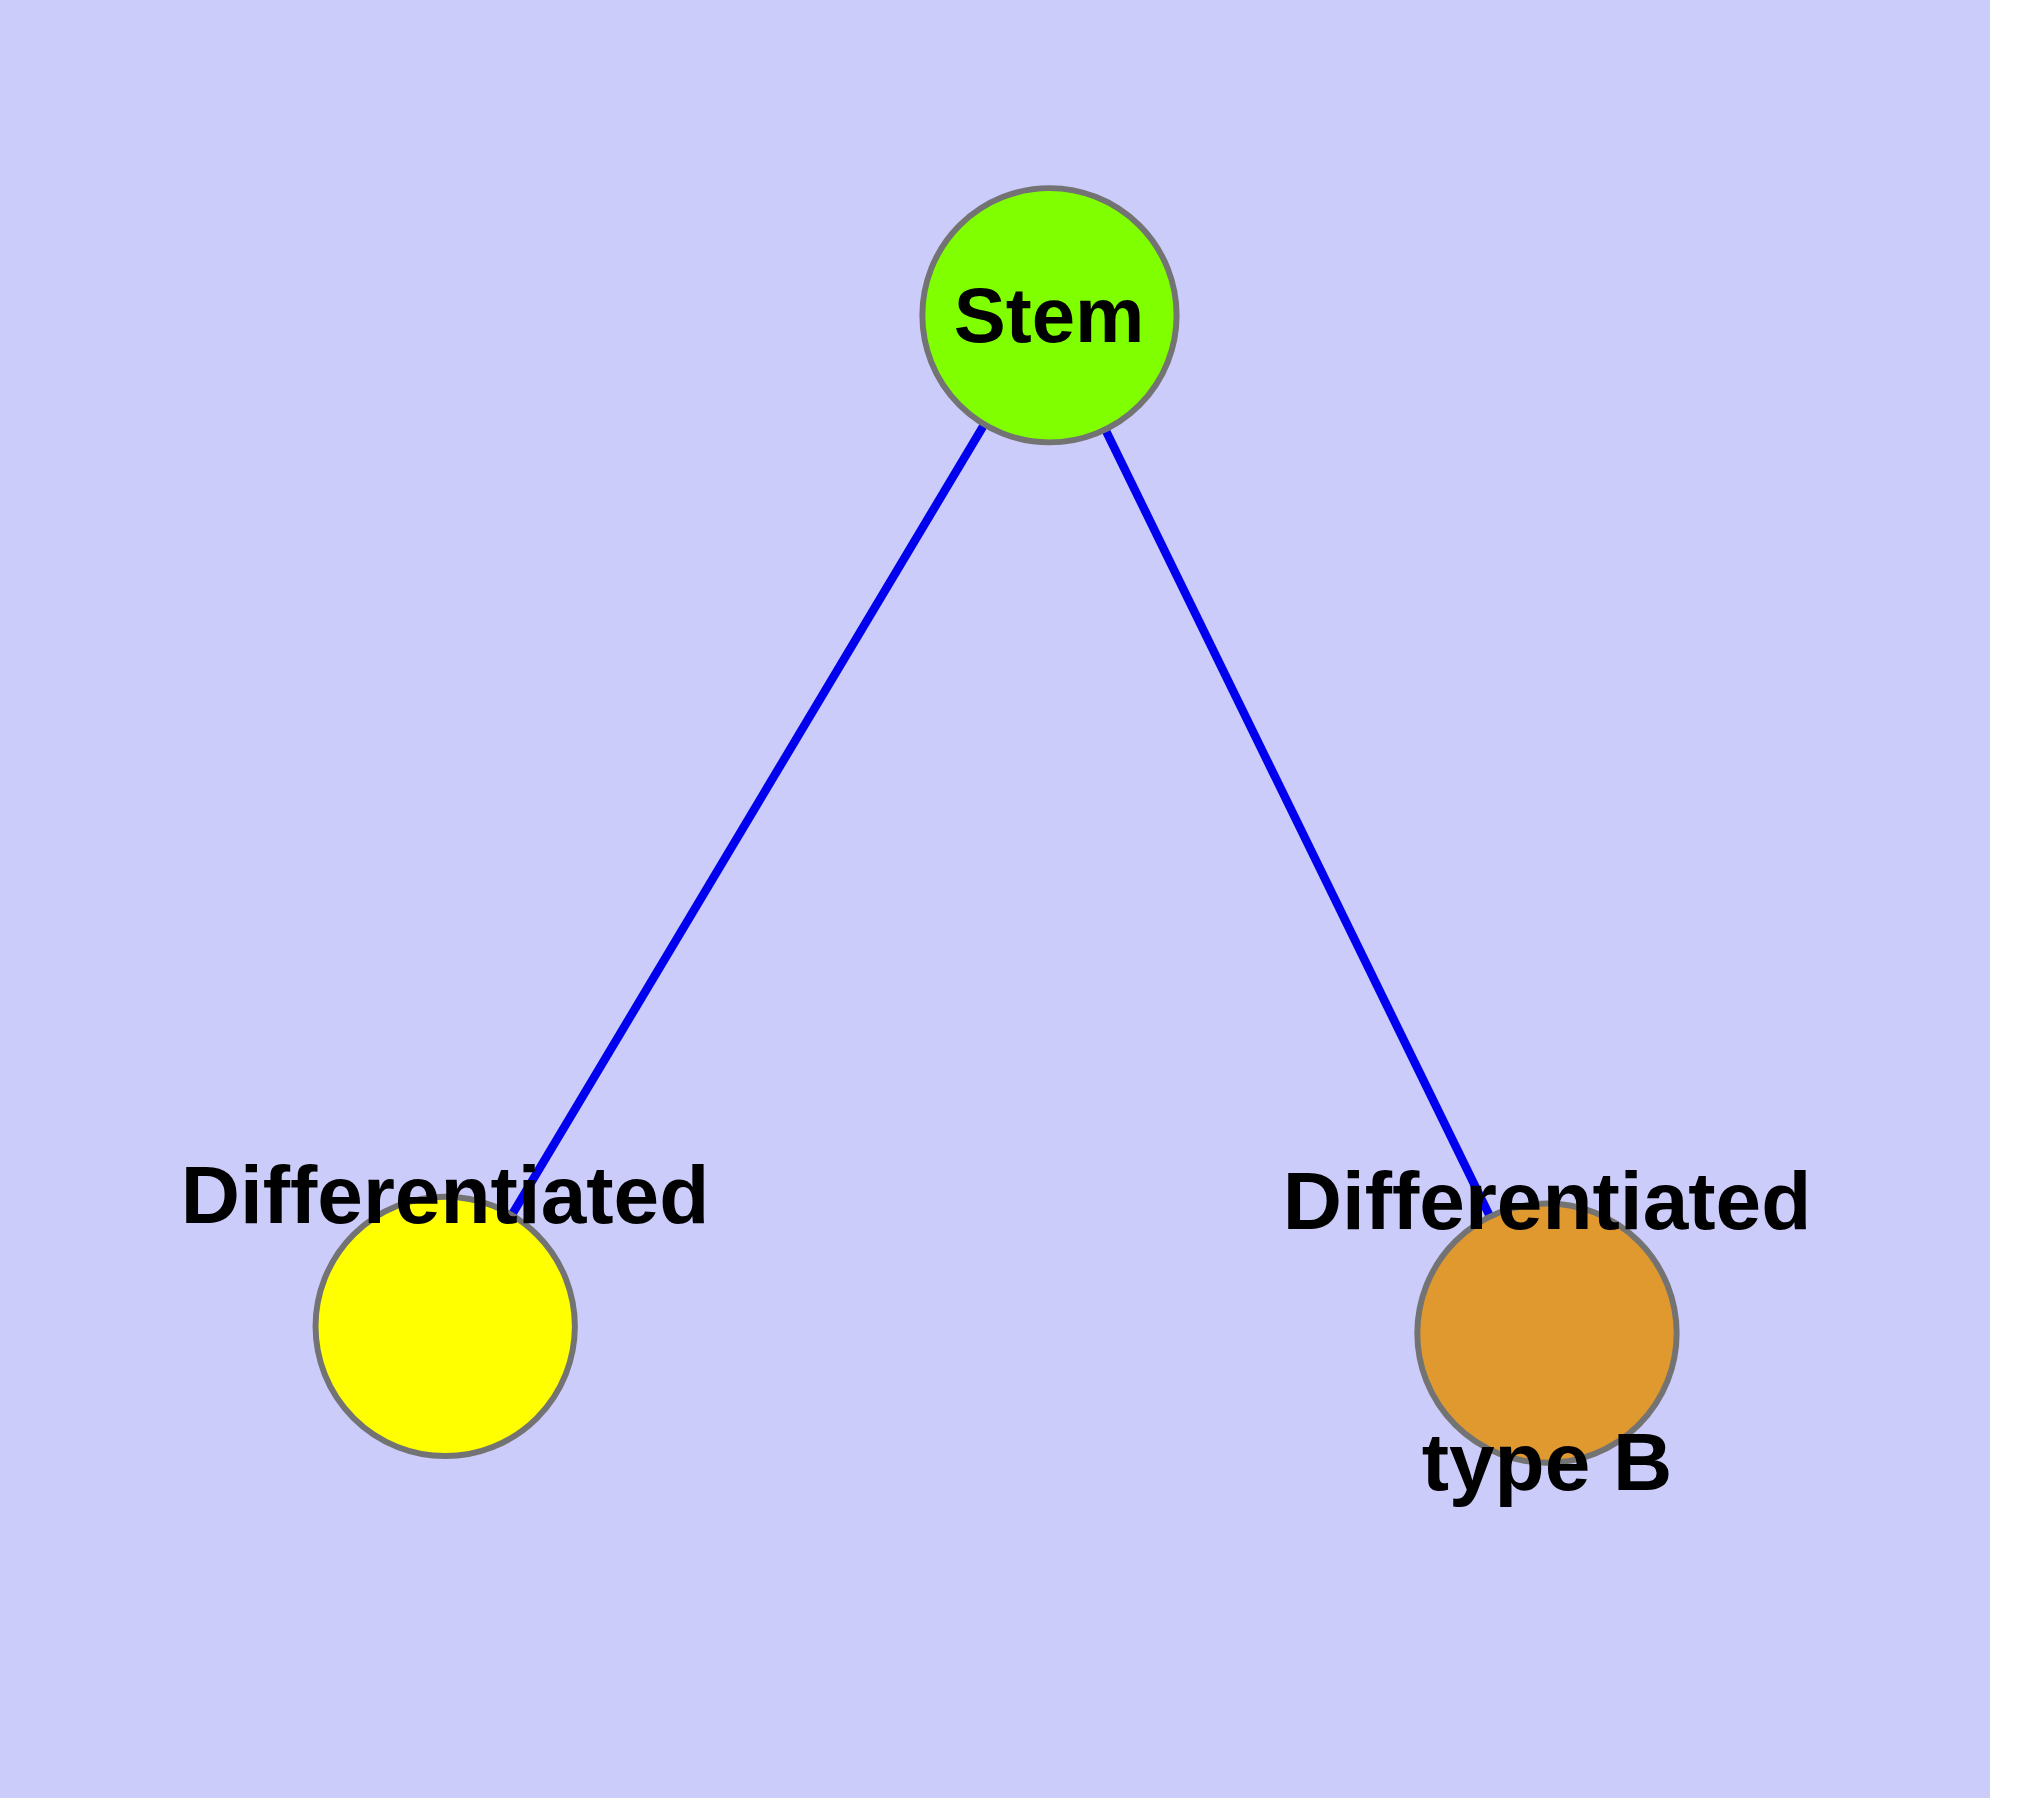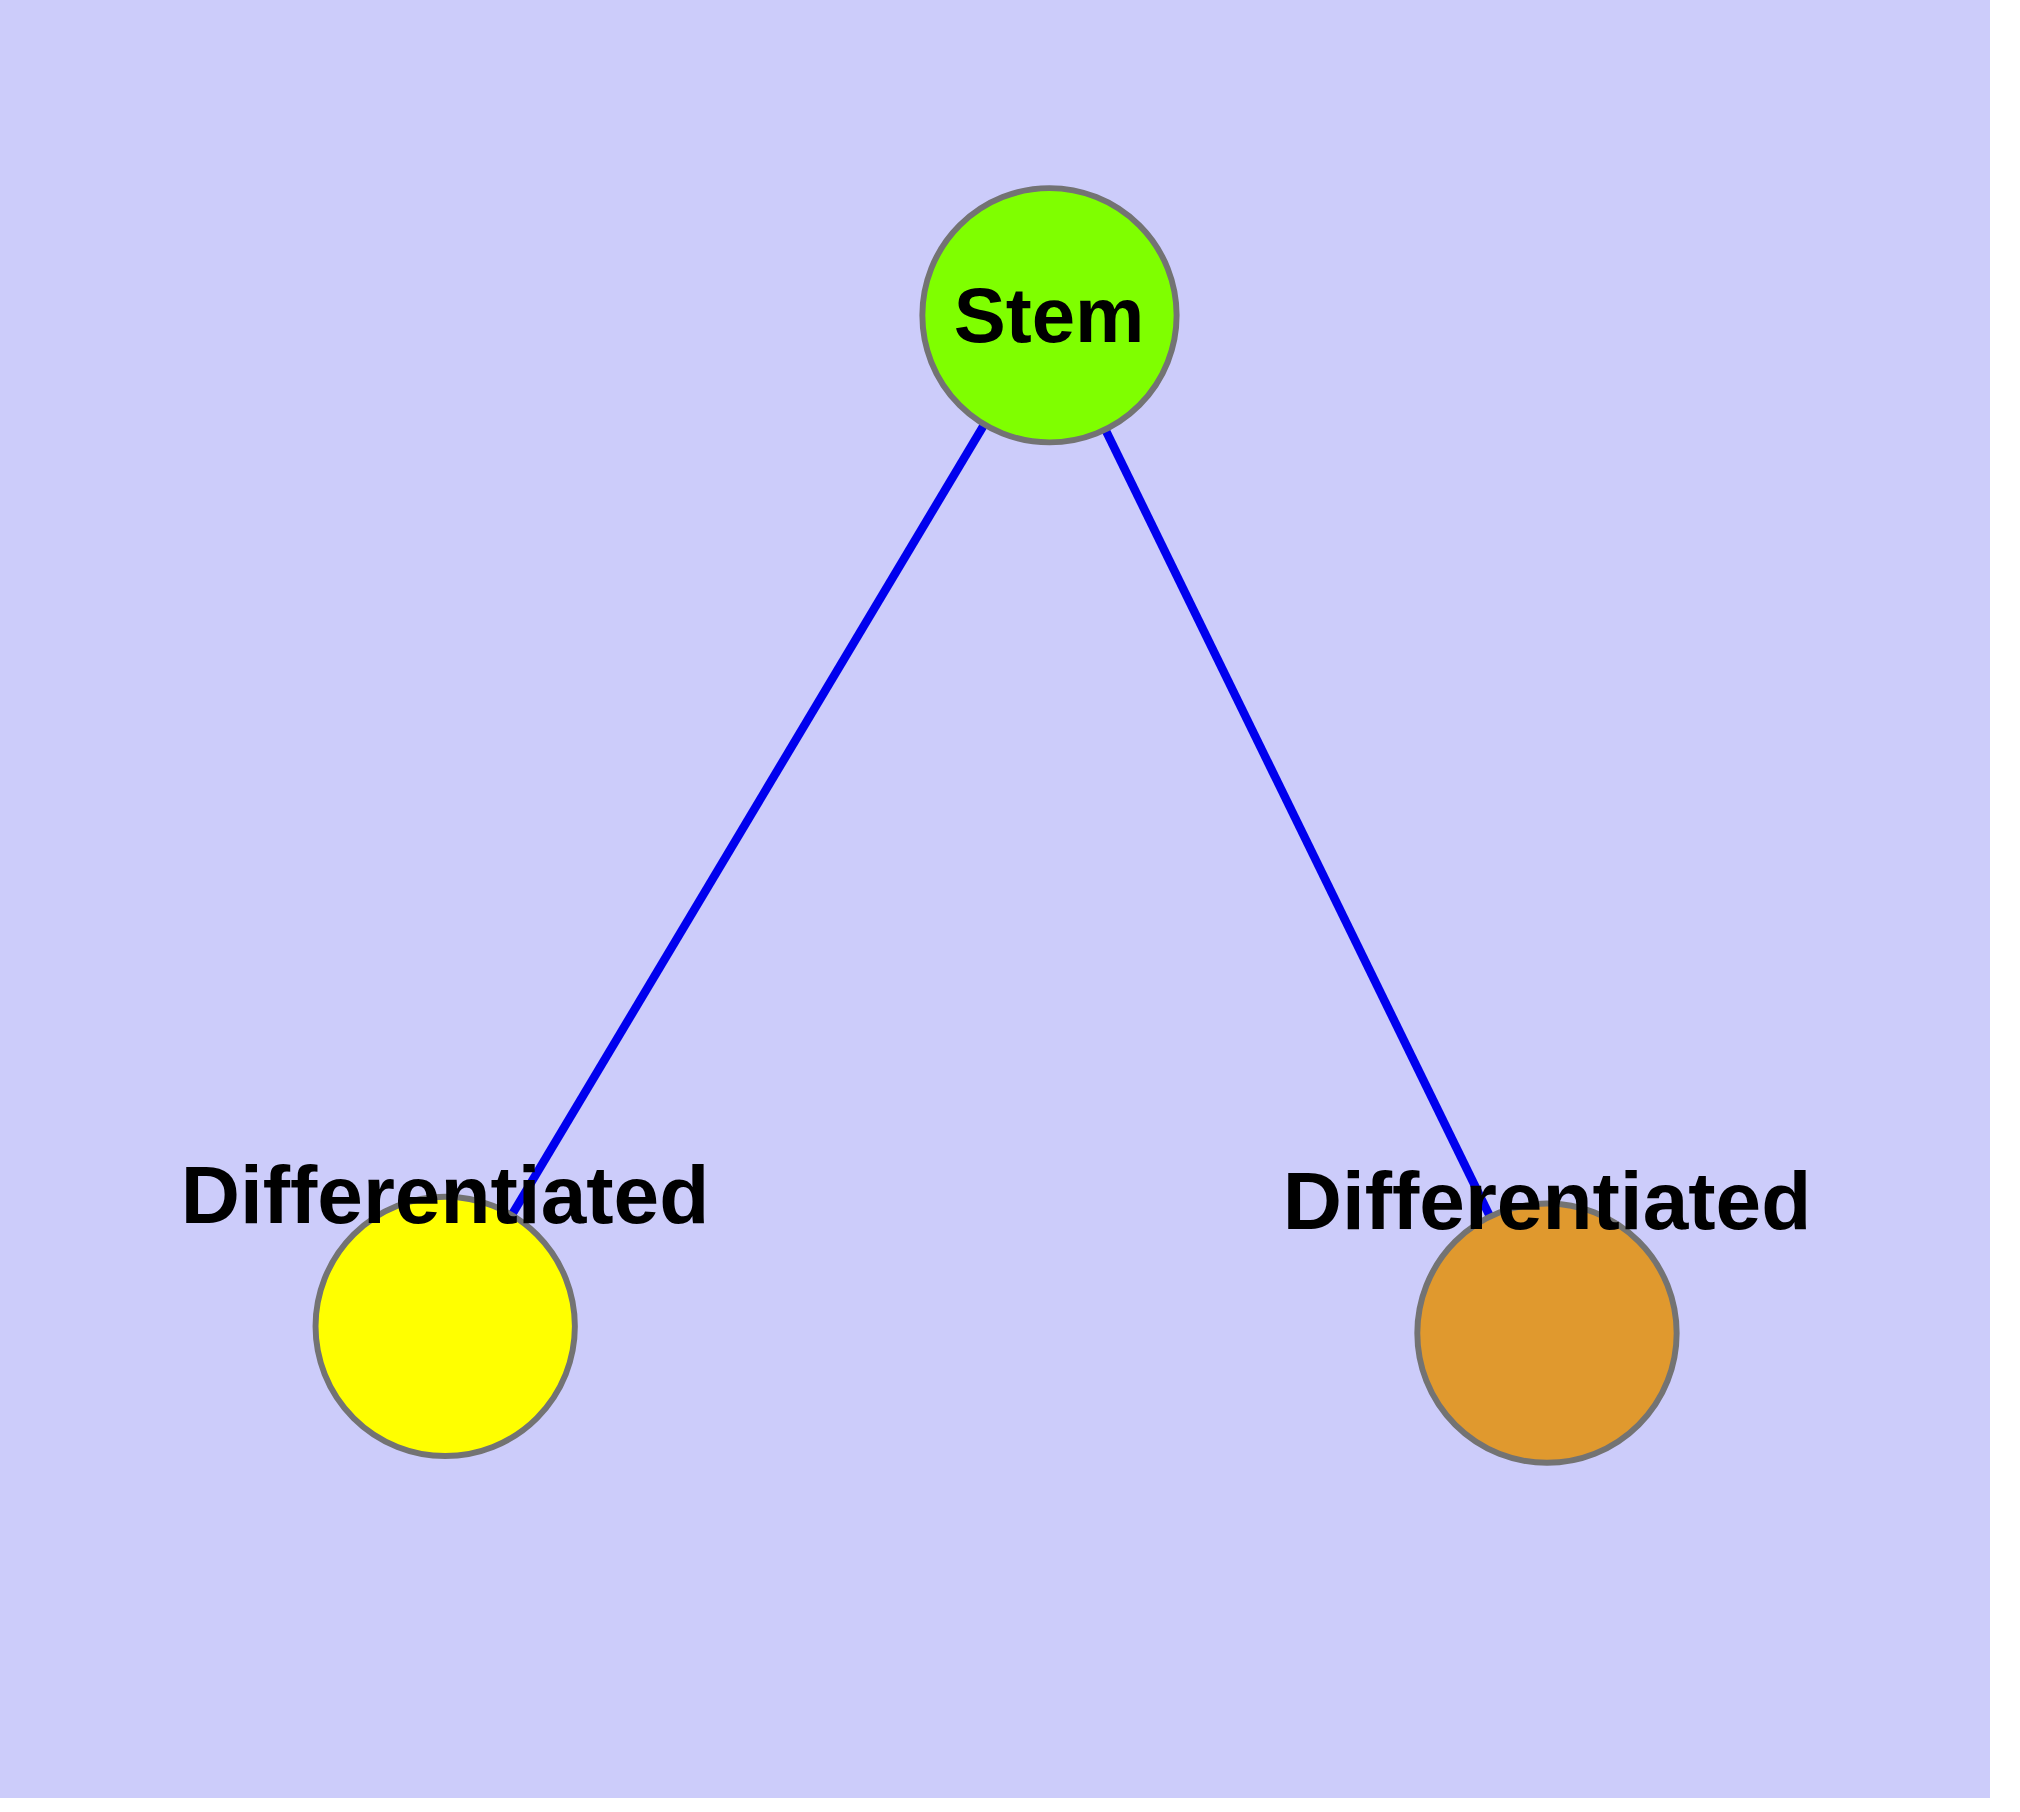--- a/index.html
+++ b/index.html
@@ -87,16 +87,17 @@
   </svg>
 
   <div class="node-label label-stem" style="top: 274px; color: rgb(0, 0, 0);">Stem</div>
 
   <div class="node-label label-a" style="top: 978px; color: rgb(0, 0, 0);">
     <div>Differentiated</div>
   </div>
 
   <div class="node-label label-b" style="top: 984px; color: rgb(0, 0, 0);">
     <div>Differentiated</div>
+    <div>type B</div>
   </div>
 
 </div>
 
 
 </body></html>

